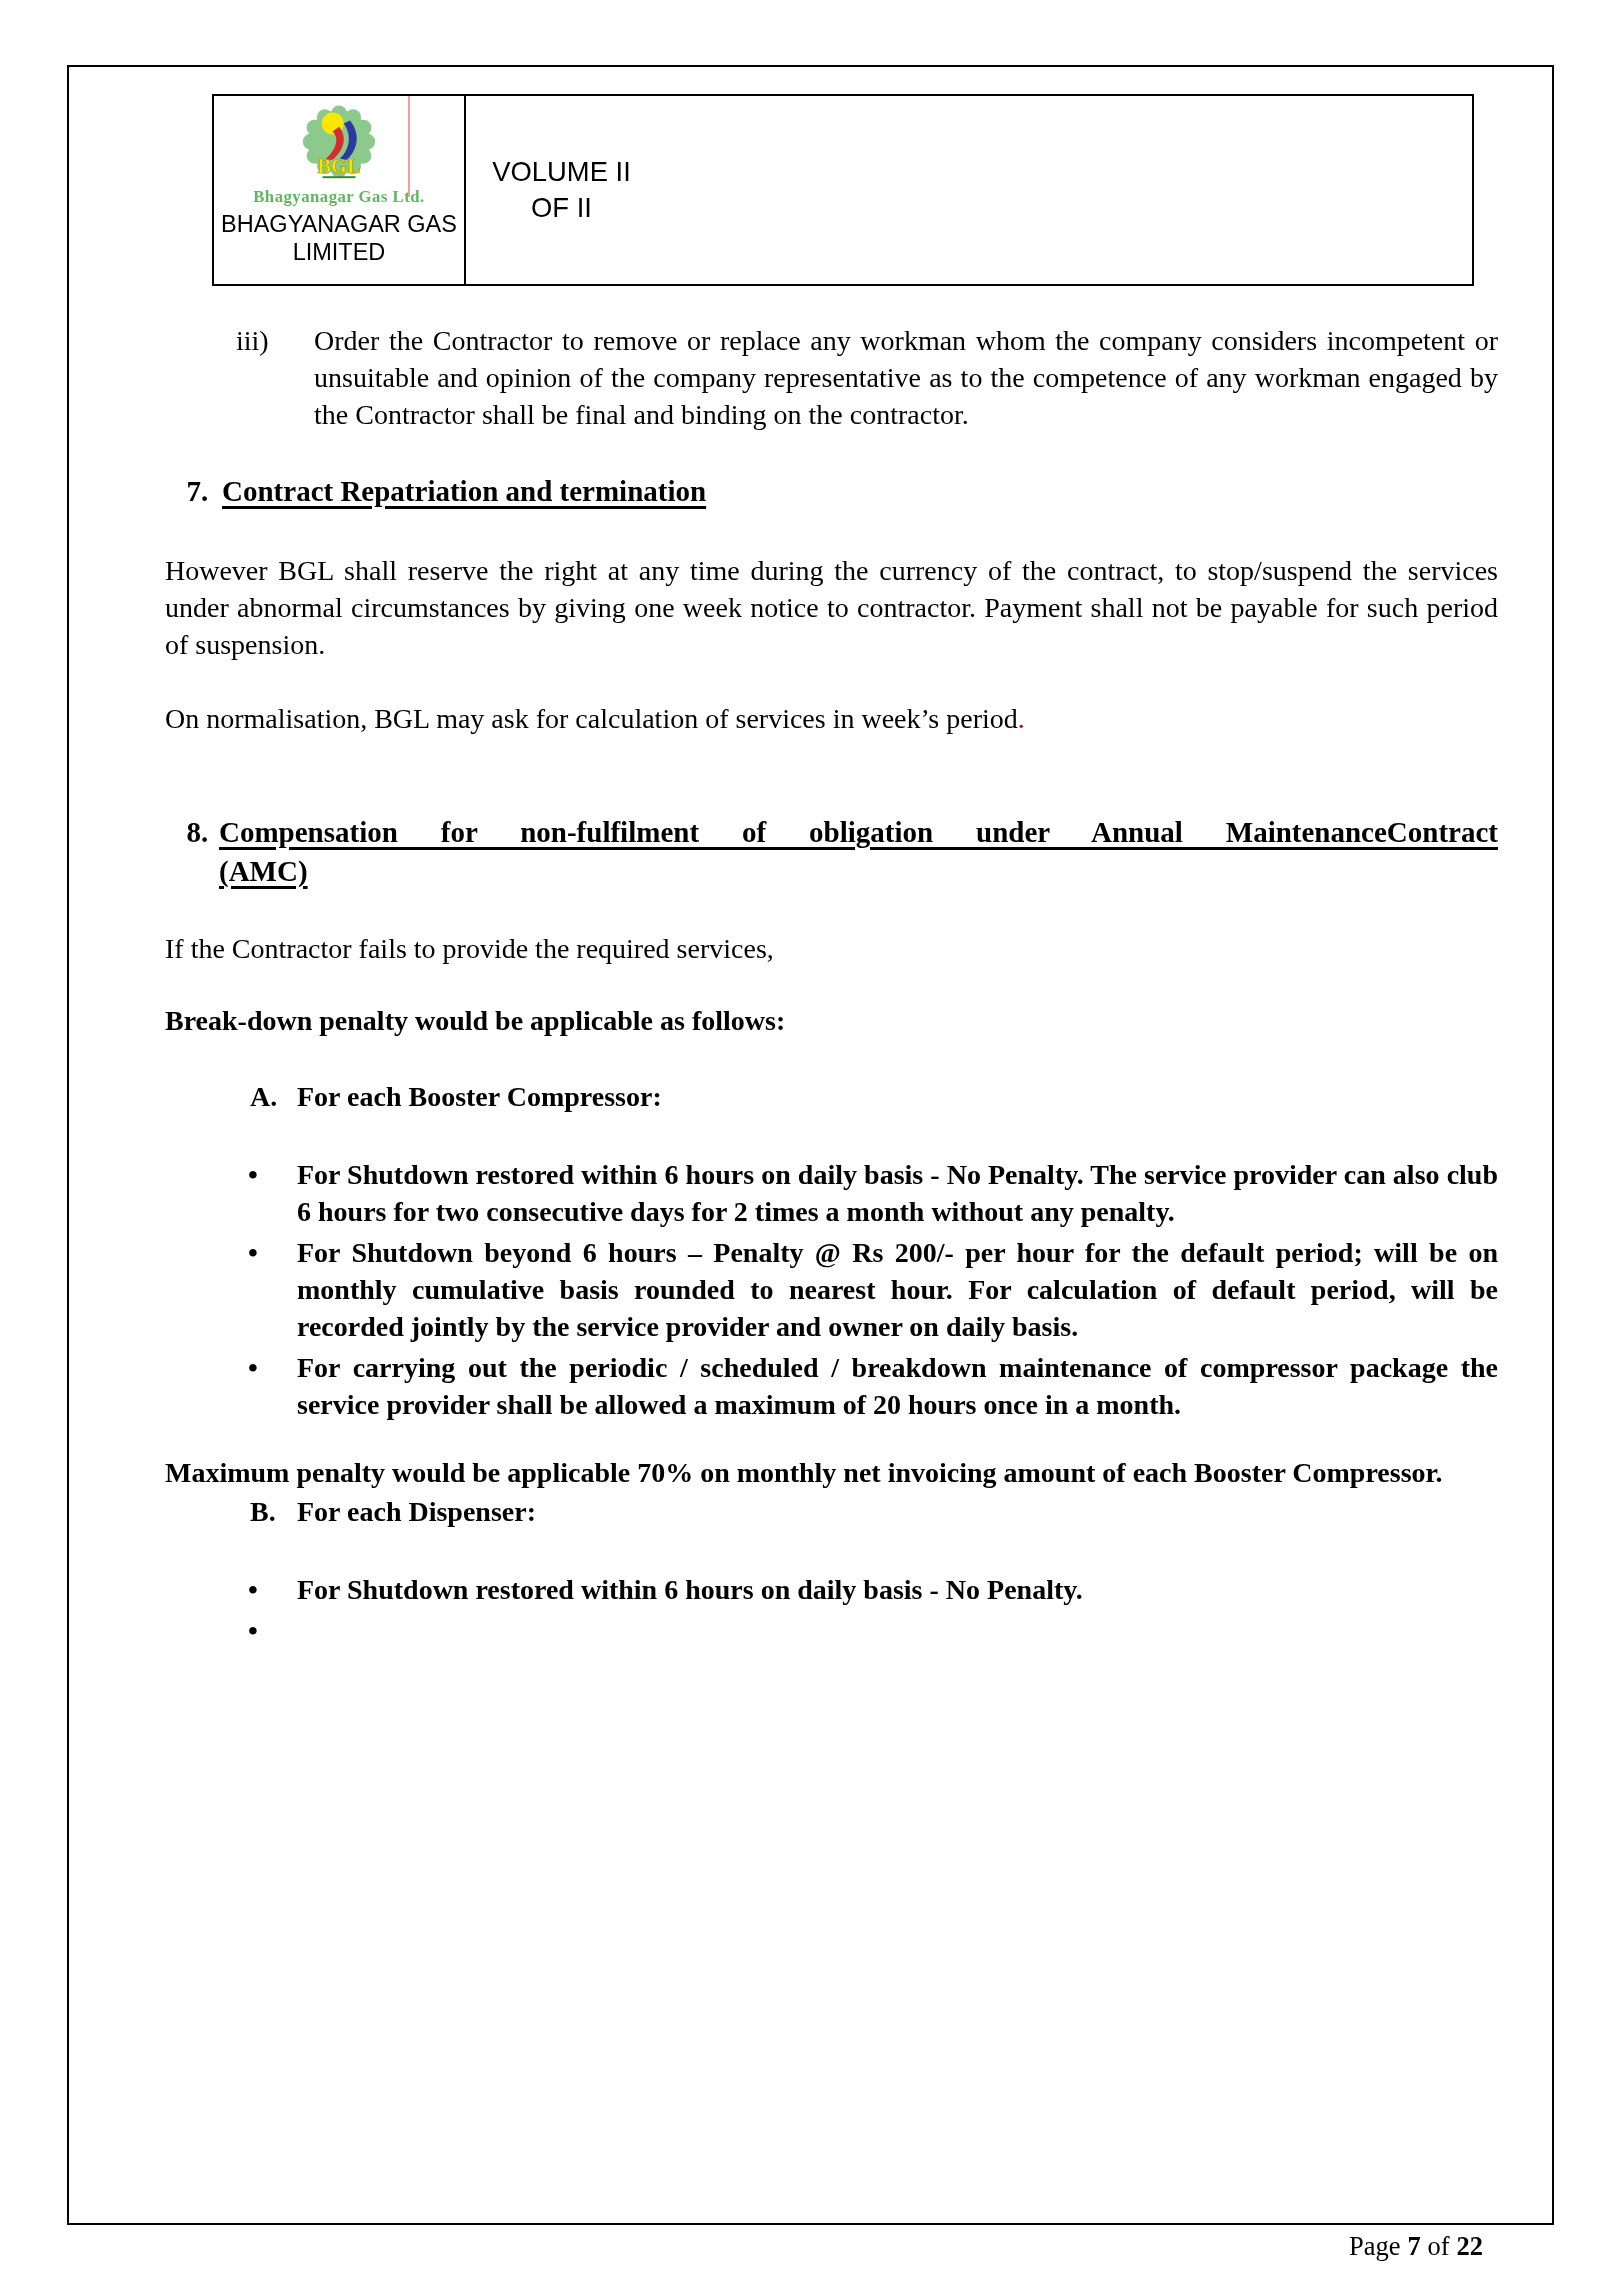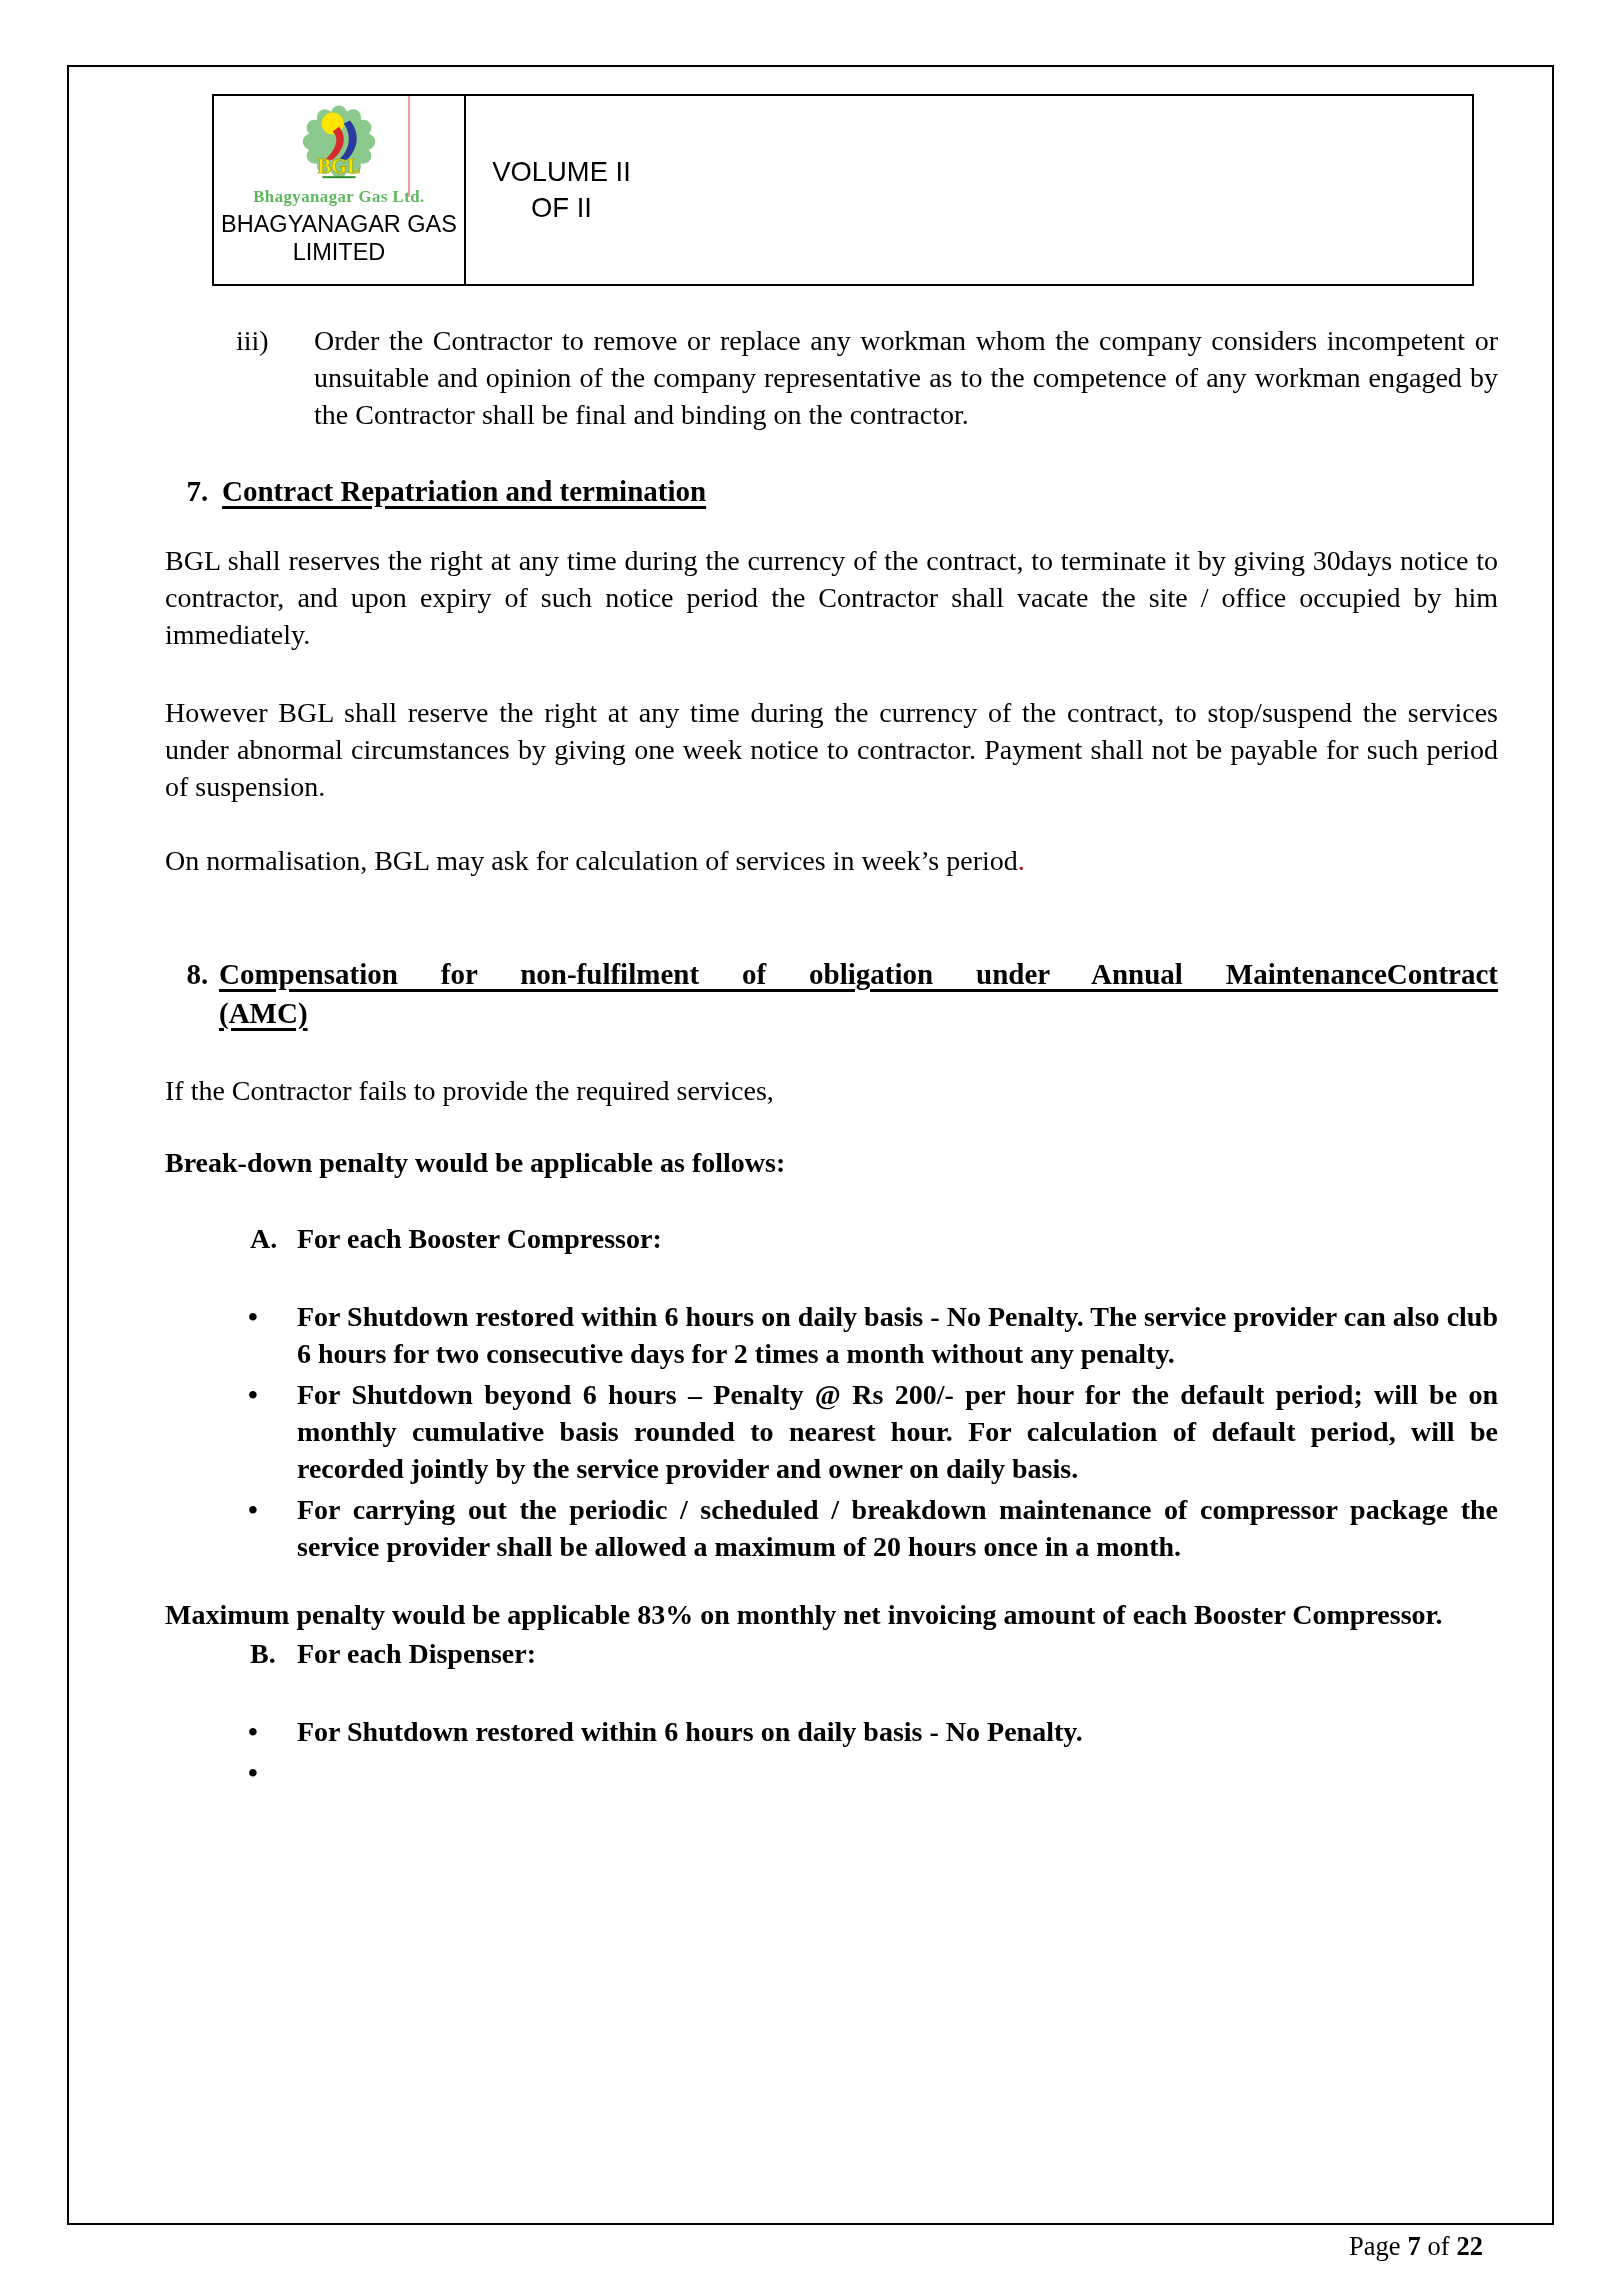--- a/index.html
+++ b/index.html
@@ -156,21 +156,20 @@
 
       <div class="p-iii just">
         <span class="marker">iii)</span>
         <span>Order the Contractor to remove or replace any workman whom the company considers incompetent or unsuitable and opinion of the company representative as to the competence of any workman engaged by the Contractor shall be final and binding on the contractor.</span>
       </div>
 
       <div class="h7">
         <span class="num">7.</span><span class="u">Contract Repatriation and termination</span>
       </div>
 
-      <div class="para1 just">BGL shall reserves the right at any time during the currency of the contract, to terminate it by giving 30days notice to contractor, and upon expiry of such notice period the Contractor shall vacate the site / office occupied by him immediately.</div>
       <div class="para2 just">However BGL shall reserve the right at any time during the currency of the contract, to stop/suspend the services under abnormal circumstances by giving one week notice to contractor. Payment shall not be payable for such period of suspension.</div>
       <div class="para3">
         <span>On normalisation, BGL may ask for calculation of services in week’s period</span><span class="red">.</span>
       </div>
 
       <div class="h8">
         <span class="num">8.</span>
         <div class="h8-line1 u">Compensation for non-fulfilment of obligation under Annual MaintenanceContract</div>
         <div><span class="u">(AMC)</span></div>
       </div>
@@ -189,21 +188,21 @@
       </div>
       <div class="li li-next just">
         <span class="bullet">•</span>
         <span>For Shutdown beyond 6 hours – Penalty @ Rs 200/- per hour for the default period; will be on monthly cumulative basis rounded to nearest hour. For calculation of default period, will be recorded jointly by the service provider and owner on daily basis.</span>
       </div>
       <div class="li li-next just">
         <span class="bullet">•</span>
         <span>For carrying out the periodic / scheduled / breakdown maintenance of compressor package the service provider shall be allowed a maximum of 20 hours once in a month.</span>
       </div>
 
-      <div class="max-note just">Maximum penalty would be applicable 83% on monthly net invoicing amount of each Booster Compressor.</div>
+      <div class="max-note just">Maximum penalty would be applicable 70% on monthly net invoicing amount of each Booster Compressor.</div>
 
       <div class="list-heading listB-heading">
         <span class="marker">B.</span>
         <span>For each Dispenser:</span>
       </div>
 
       <div class="li li-first just">
         <span class="bullet">•</span>
         <span>For Shutdown restored within 6 hours on daily basis - No Penalty.</span>
       </div>

